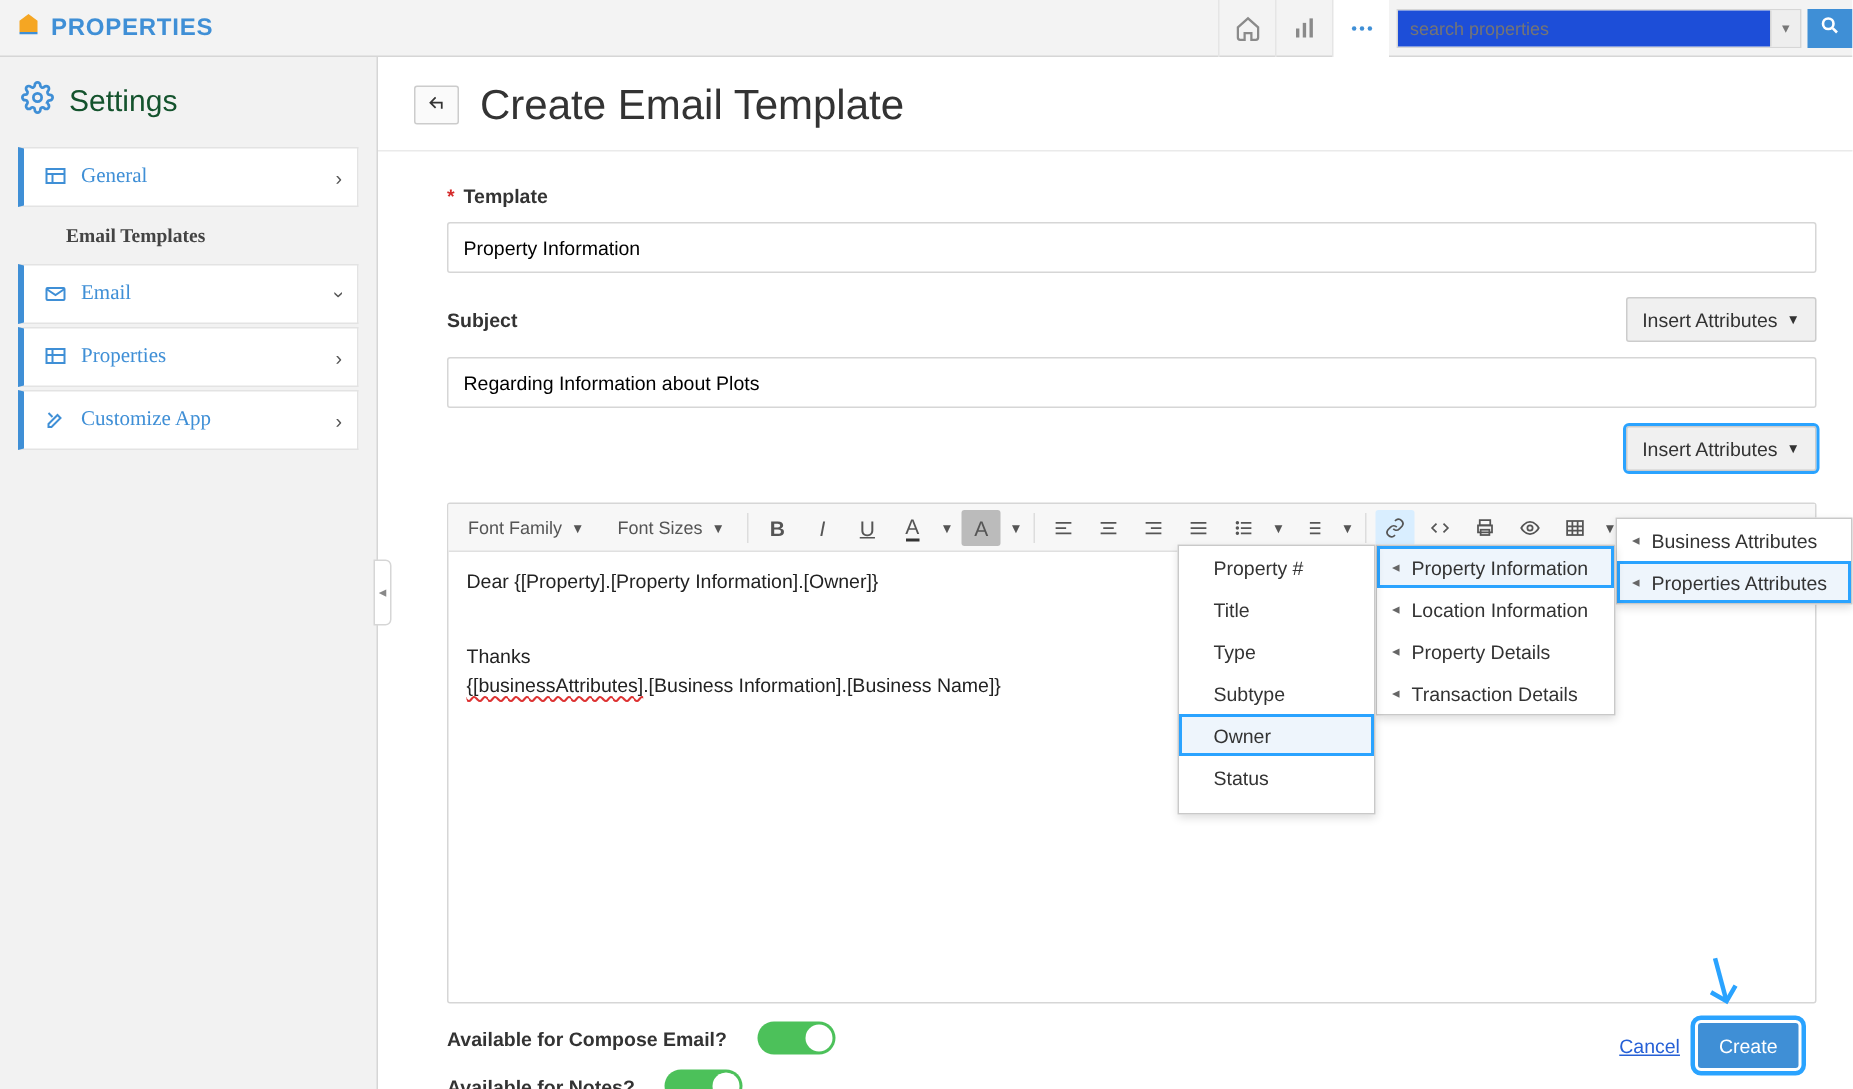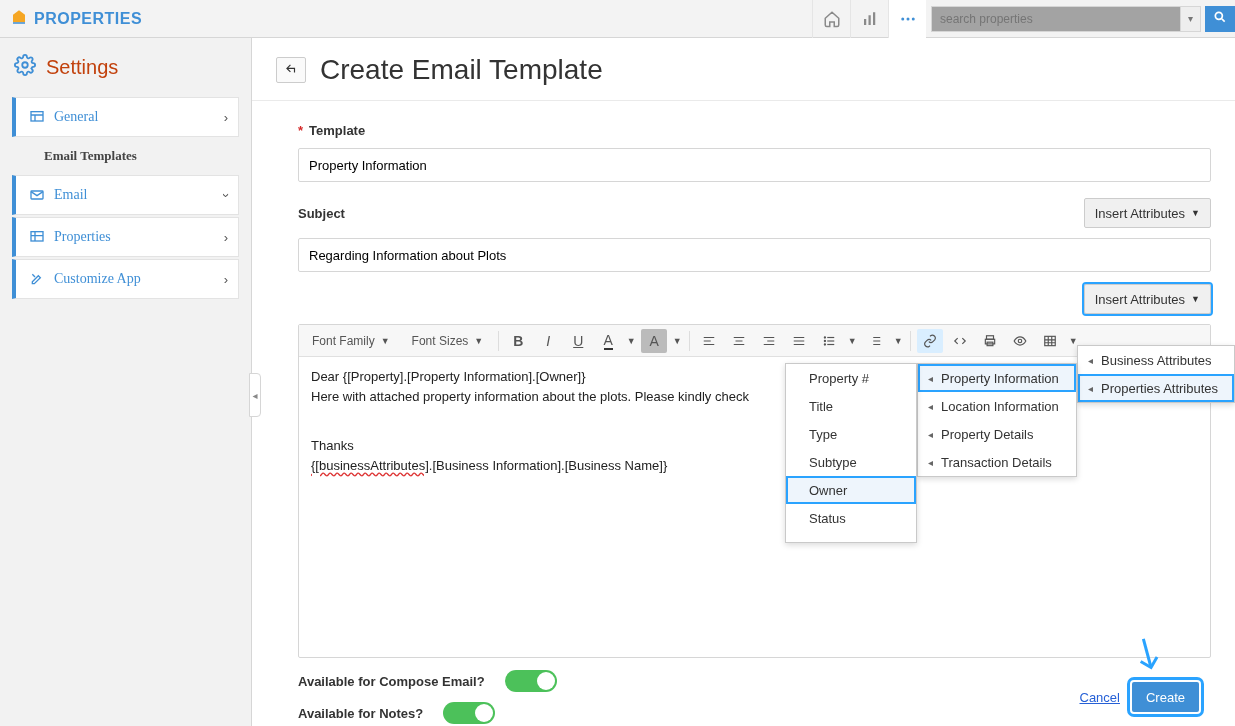--- a/index.html
+++ b/index.html
@@ -6,29 +6,29 @@
   body { background: #fff; font-size: 13px; color: #333; }
 
   
   .topbar { height: 38px; background: #f3f3f3; border-bottom: 1px solid #d6d6d6; display: flex; align-items: center; padding: 0 0 0 10px; }
   .topbar .logo { display:flex; align-items:center; gap:6px; color:#3f8fd6; font-weight:bold; font-size:16px; letter-spacing:0.5px; }
   .topbar .spacer { flex:1; }
   .topbar .ibtn { width:38px; height:38px; display:flex; align-items:center; justify-content:center; color:#8a8a8a; border-left:1px solid #e5e5e5; }
   .topbar .ibtn.dots { color:#3f8fd6; }
   .topbar .searchwrap { display:flex; align-items:center; margin-left:5px; }
   .topbar .search { width:270px; height:26px; border:1px solid #d6d6d6; background:#fff; display:flex; }
-  .topbar .search input { flex:1; border:none; outline:none; padding:0 8px; font-size:12px; background: #a3a3a3; }
+  .topbar .search input { flex:1; border:none; outline:none; padding:0 8px; font-size:12px; background: #1d4ed8; }
   .topbar .search .sdrop { width:20px; background:#eee; display:flex; align-items:center; justify-content:center; border-left:1px solid #d6d6d6; font-size:10px; color:#777; }
   .topbar .sgo { width:30px; height:26px; background:#3f8fd6; color:#fff; display:flex; align-items:center; justify-content:center; margin-left:4px; }
 
   
   .shell { display:flex; height:calc(726px - 38px); }
   .sidebar { width:252px; background:#f2f2f2; border-right:1px solid #d6d6d6; position:relative; }
   .sidehandle { position:absolute; top:335px; right:-10px; width:12px; height:44px; background:#fff; border:1px solid #d6d6d6; border-radius:0 4px 4px 0; display:flex; align-items:center; justify-content:center; color:#888; font-size:10px;}
-  .settings-title { display:flex; align-items:center; gap:10px; padding:16px 12px 14px 14px; font-size:20px; color:#c2410c; }
+  .settings-title { display:flex; align-items:center; gap:10px; padding:16px 12px 14px 14px; font-size:20px; color:#14532d; }
   .settings-title svg { color:#3f8fd6; }
 
   .navblock { padding: 0 12px; }
   .navitem { display:flex; align-items:center; height:40px; background:#fff; border:1px solid #e3e3e3; border-left:4px solid #3f8fd6; padding:0 10px 0 10px; color:#3f8fd6; margin-top:2px; }
   .navitem .ico { width:22px; display:flex; justify-content:center; }
   .navitem .label { flex:1; font-size:14px; padding-left:6px;font-family:Liberation Serif, serif; }
   .navitem .chev { color:#555; font-size:13px; }
   .navitem.sub { background:#f2f2f2; border:none; border-left:4px solid transparent; color:#444; font-weight:bold; height:34px; padding-left:22px; }
   .navitem.sub .label { font-size:13px; }
 
@@ -43,21 +43,21 @@
   .flabel .req { color:#d42a2a; }
   .row-subject { display:flex; align-items:center; }
   .row-subject .flabel { flex:0 0 auto; margin:0; }
   .row-subject-spacer { flex:1; }
 
   .textin { width:100%; height:34px; border:1px solid #d6d6d6; border-radius:2px; padding:0 10px; font-size:13px; outline:none; }
 
   .attr-btn { height:30px; background:#f0f0f0; border:1px solid #ccc; border-radius:2px; padding:0 10px; font-size:13px; display:flex; align-items:center; gap:6px; cursor:pointer; }
   .attr-btn.highlight { outline:2px solid #2aa3ff; outline-offset:0px; }
 
-  .editor { margin-top:10px; border:1px solid #d6d6d6; border-radius:2px; }
+  .editor { margin-top:21px; border:1px solid #d6d6d6; border-radius:2px; }
   .toolbar { height:32px; background:#f7f7f7; border-bottom:1px solid #e0e0e0; display:flex; align-items:center; padding:0 4px; gap:4px; overflow:hidden; }
   .toolbar .tsel { display:flex; align-items:center; gap:6px; padding:0 8px; height:24px; border:1px solid transparent; font-size:12px; color:#555; white-space:nowrap; }
   .toolbar .tsel .ar { font-size:9px; }
   .toolbar .sep { width:1px; height:20px; background:#ddd; margin:0 2px; }
   .tbtn { width:26px; height:24px; display:flex; align-items:center; justify-content:center; color:#555; font-size:14px; border-radius:2px; }
   .tbtn.small-ar { width:12px; font-size:9px; }
   .tbtn.active { background:#d9eeff; }
 
   .editor-body { min-height:300px; padding:10px 12px 10px 12px; font-size:13px; line-height:1.5; color:#222; position:relative; }
   .editor-body .redund { text-decoration: underline wavy #d33; text-underline-offset:2px; }
@@ -341,21 +341,20 @@
           <div class="tbtn">
               <svg width="14" height="14" viewBox="0 0 24 24" fill="none" stroke="currentColor" stroke-width="2">
                 <rect x="3" y="4" width="18" height="16"></rect>
                 <path d="M3 10h18M3 15h18M9 4v16M15 4v16"></path>
               </svg>
             </div>
           <div class="tbtn small-ar">▼</div>
         </div>
         <div class="editor-body">
           <div>Dear {[Property].[Property Information].[Owner]}</div>
-          <div>Here with attached property information about the plots. Please kindly check</div>
           <div style="height:30px;"></div>
           <div>Thanks</div>
           <div><span class="redund">{[businessAttributes]</span><span>.[Business Information].[Business Name]}</span></div>
         </div>
       </div>
 
       
       <div class="dd menu1" style="top:244px; right:0px; width:158px;">
         <div class="di">
             <span class="lar">◂</span>

